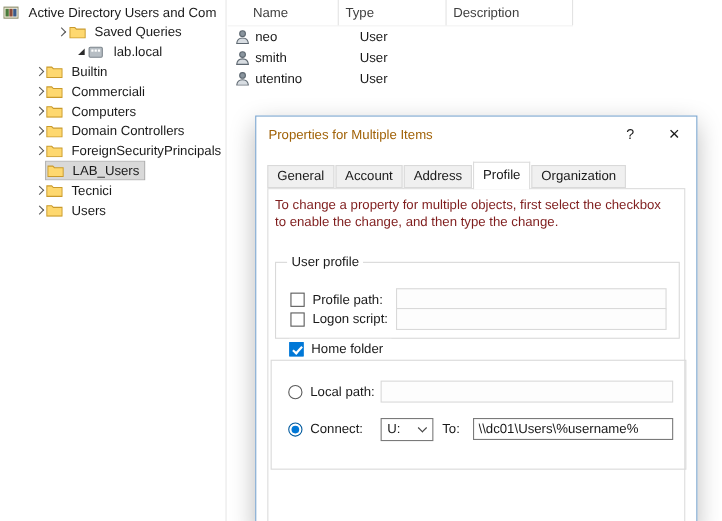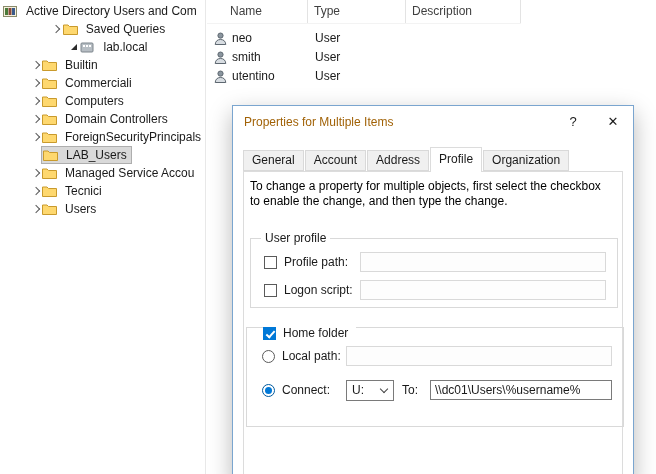--- a/index.html
+++ b/index.html
@@ -20,66 +20,66 @@
   .tree-icon{flex:0 0 15px;width:15px;margin-right:5px;display:flex;align-items:center;}
   .tree-label{padding:1px 3px;}
   .sel-wrap{display:flex;align-items:center;background:#d9d9d9;outline:1px solid #aeaeae;padding:0 1px;}
   
   .list-pane{position:absolute;left:207px;top:0;right:0;height:474px;background:#fff;}
   .list-header{position:absolute;left:0;top:0;height:23px;display:flex;border-bottom:1px solid #f3f3f3;}
   .hcol{box-sizing:border-box;padding:4px 0 0 6px;border-right:1px solid #e3e3e3;color:#3f3f3f;cursor:default;}
   .hcol.name{width:101px;padding-left:23px;}
   .hcol.type{width:98px;}
   .hcol.desc{width:115px;}
-  .list-row{position:absolute;left:0;height:19px;display:flex;align-items:flex-end;cursor:default;}
+  .list-row{position:absolute;left:0;height:19px;display:flex;align-items:flex-start;cursor:default;gap:12px;}
   .lcell{box-sizing:border-box;overflow:hidden;white-space:nowrap;}
   .lcell.name{width:101px;display:flex;align-items:center;padding-left:7px;}
   .lcell.name .uicon{margin-right:5px;display:flex;}
   .lcell.type{width:98px;padding-left:7px;}
   .lcell.desc{width:115px;padding-left:6px;}
   
   .dialog{position:absolute;left:232px;top:105px;width:402px;height:378px;background:#fff;border:1px solid #7aa5cf;box-shadow:0 8px 22px rgba(0,0,0,.28);box-sizing:border-box;}
   .titlebar{position:relative;height:32px;display:flex;align-items:center;padding-left:11px;cursor:default;}
   .titlebar .caption{font-size:12px;color:#a16207;}
   .tb-buttons{position:absolute;right:0;top:0;display:flex;}
   .tb-btn{width:40px;height:31px;display:flex;align-items:center;justify-content:center;font-size:13px;color:#1a1a1a;cursor:default;}
   
   .tabstrip{position:absolute;left:10px;top:41px;height:24px;display:flex;align-items:flex-end;z-index:3;}
   .tab{box-sizing:border-box;height:21px;line-height:19px;padding:0 8px;background:#f0f0f0;border:1px solid #d9d9d9;margin-right:1px;cursor:default;}
   .tab.active{height:25px;line-height:23px;background:#fff;border-color:#dcdcdc;border-bottom:none;margin-bottom:-1px;position:relative;z-index:4;}
   .tabpage{position:absolute;left:10px;top:65px;width:380px;height:308px;border:1px solid #dcdcdc;background:#fff;box-sizing:border-box;z-index:2;}
-  .intro{position:absolute;left:6px;top:7px;width:362px;line-height:15px;color:#000000;}
+  .intro{position:absolute;left:6px;top:7px;width:362px;line-height:15px;color:#7f1d1d;}
   
   .groupbox{position:absolute;border:1px solid #d9d9d9;box-sizing:border-box;}
   .gb1{left:6px;top:66px;width:368px;height:70px;}
   .gb2{left:2px;top:155px;width:378px;height:100px;}
   .gb-label{position:absolute;left:10px;top:-8px;background:#fff;padding:0 4px;}
   .field-row{position:absolute;left:13px;right:11px;display:flex;align-items:center;height:20px;}
-  .g1r1{top:13px;}
+  .g1r1{top:23px;}
   .g1r2{top:41px;}
   .g2r1{top:18px;left:15px;}
   .g2r2{top:52px;left:15px;}
   .cb{width:13px;height:13px;flex:0 0 13px;border:1px solid #5a5a5a;background:#fff;box-sizing:border-box;margin-right:7px;position:relative;}
   .cb.checked{background:#0078d7;border-color:#0078d7;}
   .cb.checked::after{content:"";position:absolute;left:4px;top:1px;width:3px;height:7px;border:solid #fff;border-width:0 2px 2px 0;transform:rotate(42deg);}
   .radio{width:13px;height:13px;flex:0 0 13px;border:1px solid #5a5a5a;border-radius:50%;background:#fff;box-sizing:border-box;margin-right:7px;position:relative;}
   .radio.checked{border-color:#005a9e;}
   .radio.checked::after{content:"";position:absolute;left:2px;top:2px;width:7px;height:7px;border-radius:50%;background:#0078d7;}
   .flabel{flex:0 0 auto;}
   .flabel.w76{width:76px;}
   .flabel.w64{width:64px;}
   .txt{flex:1 1 auto;height:20px;border:1px solid #d9d9d9;background:#fdfdfd;box-sizing:border-box;font:12px "Liberation Sans",sans-serif;padding:0 4px;color:#1a1a1a;min-width:0;}
   .txt.enabled{border-color:#7a7a7a;background:#fff;}
   .combo{flex:0 0 48px;width:48px;height:21px;border:1px solid #7a7a7a;background:#fff;box-sizing:border-box;display:flex;align-items:center;cursor:default;}
   .combo .val{flex:1;padding-left:5px;}
   .combo .dchev{width:5px;height:5px;border-right:1px solid #444;border-bottom:1px solid #444;transform:rotate(45deg);margin-right:6px;margin-top:-2px;}
   .gap8{width:8px;flex:0 0 8px;}
   .gap4{width:4px;flex:0 0 4px;}
   .tolabel{flex:0 0 24px;}
-  .hf-row{position:absolute;left:19px;top:152px;height:18px;display:inline-flex;align-items:center;background:#fff;padding-right:8px;z-index:2;}
+  .hf-row{position:absolute;left:19px;top:136px;height:18px;display:inline-flex;align-items:center;background:#fff;padding-right:8px;z-index:2;}
 </style>
 </head>
 <body>
 
 <div class="screen">
 
   <div class="tree-pane">
 
     <div class="tree-row lv0">
       <span class="tree-icon">
@@ -185,31 +185,20 @@
       <span class="sel-wrap">
         <span class="tree-icon">
             <svg width="15" height="12" viewBox="0 0 15 12">
               <path d="M0.5 2 L5 2 L6.5 3.5 L14.5 3.5 L14.5 11.5 L0.5 11.5 Z" fill="#fed86f" stroke="#c99a2c"></path>
             </svg>
           </span>
         <span class="tree-label">LAB_Users</span>
       </span>
     </div>
 
-    <div class="tree-row lv2">
-      <span class="chev">
-          <i class="cr"></i>
-        </span>
-      <span class="tree-icon">
-          <svg width="15" height="12" viewBox="0 0 15 12">
-            <path d="M0.5 2 L5 2 L6.5 3.5 L14.5 3.5 L14.5 11.5 L0.5 11.5 Z" fill="#fed86f" stroke="#c99a2c"></path>
-          </svg>
-        </span>
-      <span class="tree-label">Managed Service Accou</span>
-    </div>
 
     <div class="tree-row lv2">
       <span class="chev">
           <i class="cr"></i>
         </span>
       <span class="tree-icon">
           <svg width="15" height="12" viewBox="0 0 15 12">
             <path d="M0.5 2 L5 2 L6.5 3.5 L14.5 3.5 L14.5 11.5 L0.5 11.5 Z" fill="#fed86f" stroke="#c99a2c"></path>
           </svg>
         </span>

